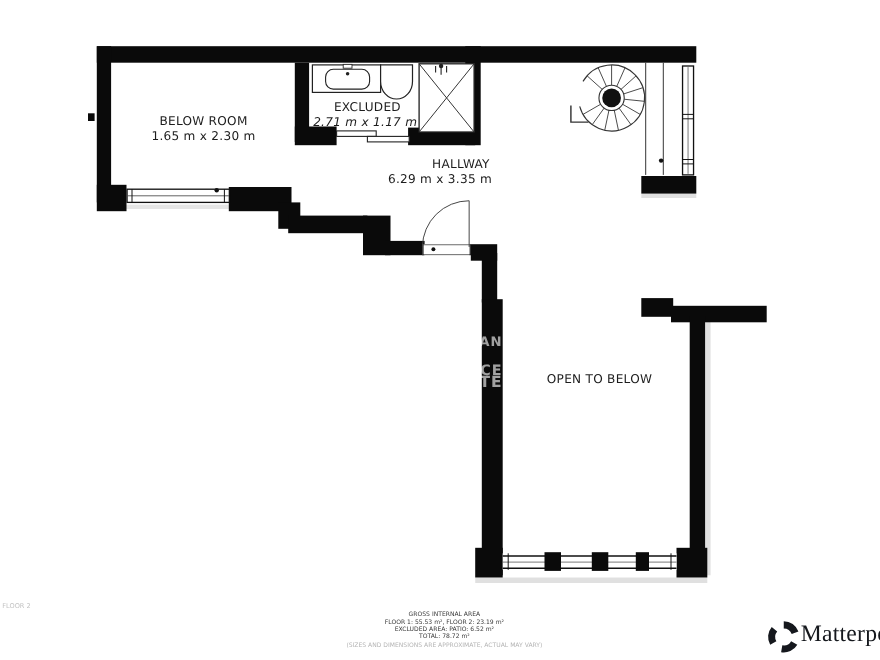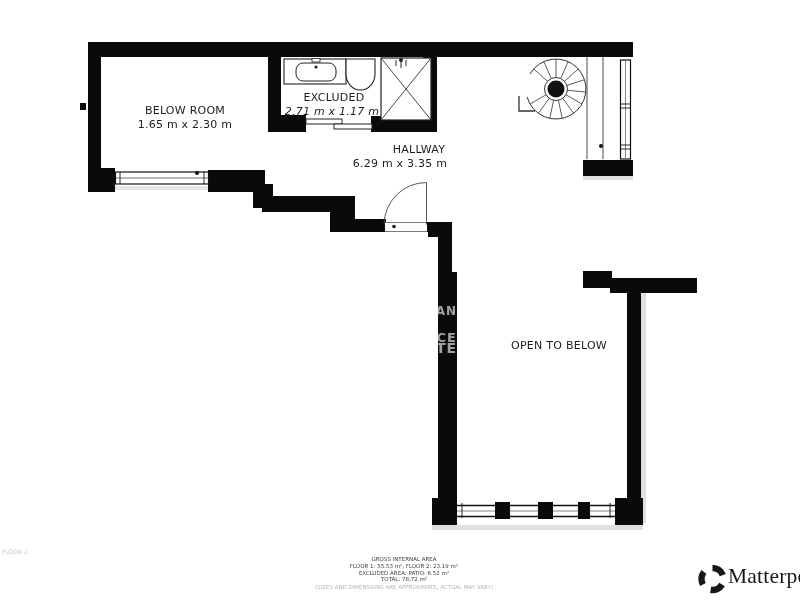--- a/index.html
+++ b/index.html
@@ -153,21 +153,21 @@
 
   <div class="label" style="left:185px;top:110px;">BELOW ROOM</div>
   <div class="label" style="left:185px;top:124px;">1.65 m x 2.30 m</div>
 
   <div class="label" style="left:334px;top:97px;">EXCLUDED</div>
   <div class="label" style="left:332px;top:111px;font-style:italic;">2.71 m x 1.17 m</div>
 
   <div class="label" style="left:401px;top:149px;padding-left:36px;">HALLWAY</div>
   <div class="label" style="left:400px;top:163px;">6.29 m x 3.35 m</div>
 
-  <div class="label" style="left:545px;top:345px;margin-left:14px;">OPEN TO BELOW</div>
+  <div class="label" style="left:545px;top:345px;">OPEN TO BELOW</div>
 
   <span class="wm" style="left:457px;top:304px;font-size:12px;">AN</span>
   <span class="wm" style="left:457px;top:330px;font-size:13px;">CE</span>
   <span class="wm" style="left:457px;top:340px;font-size:14px;">TE</span>
 
   <div id="floor-tag">FLOOR 2</div>
 
   <div id="footer">
     <div>GROSS INTERNAL AREA</div>
     <div>FLOOR 1: 55.53 m², FLOOR 2: 23.19 m²</div>

